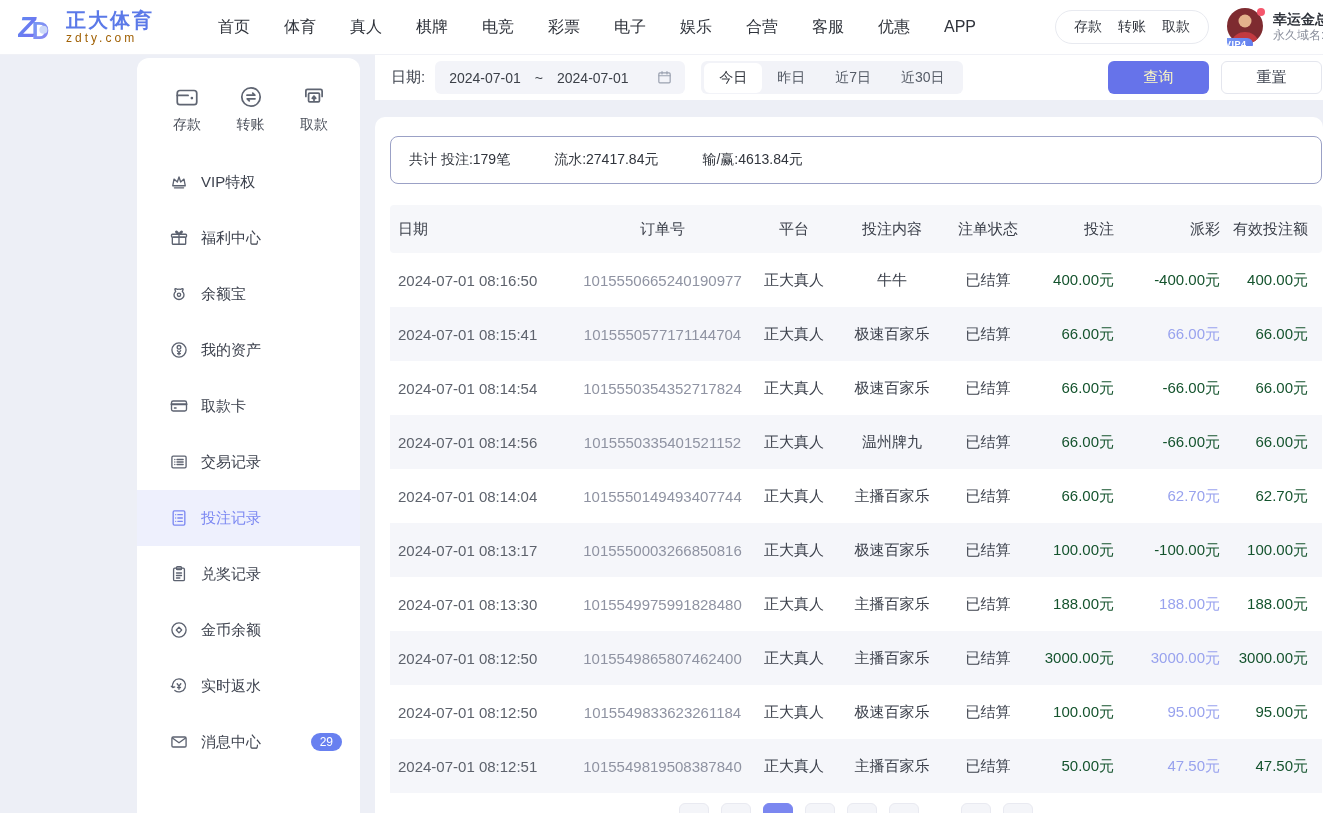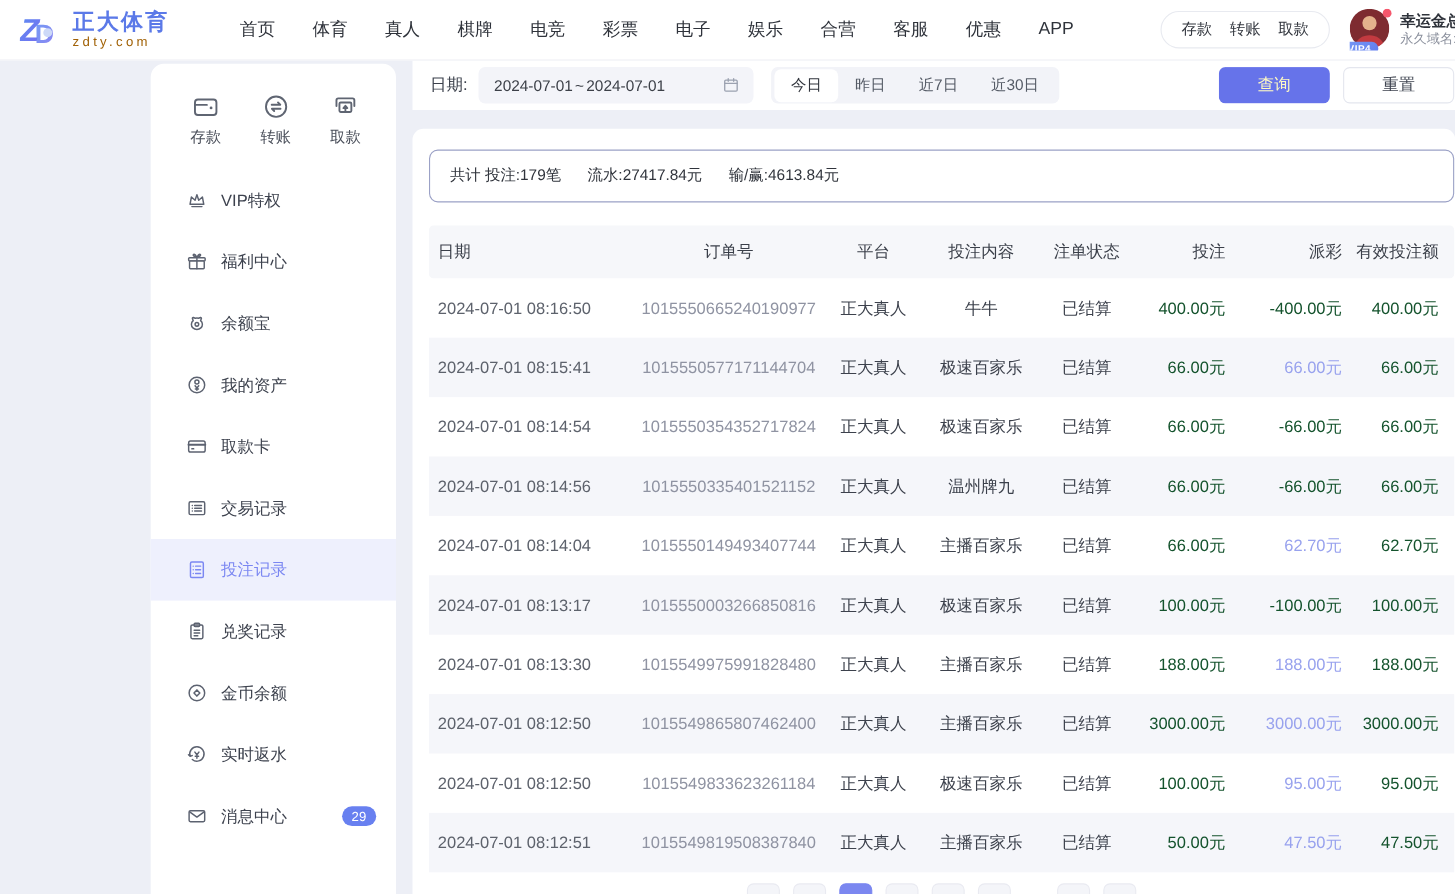--- a/index.html
+++ b/index.html
@@ -40,33 +40,33 @@
   .side-item .ic{width:20px;height:20px;color:#5c6270;flex:0 0 auto;}
   .side-item .lb{font-size:15px;}
   .side-item.active{background:#eef0fd;color:var(--active-side);}
   .side-item.active .ic{color:var(--active-side);}
   .side-item .badge{margin-left:auto;background:#6880f0;color:#fff;font-size:12px;border-radius:10px;padding:2px 9px;}
   .ic svg{width:100%;height:100%;display:block;}
 
   
   .filter-bar{position:absolute;left:375px;top:55px;width:948px;height:45px;background:#fff;display:flex;align-items:center;}
   .flabel{font-size:15px;color:#3c414c;margin-left:16px;}
-  .date-input{display:flex;align-items:center;gap:2px;background:#f3f4f9;border-radius:6px;height:33px;padding:0 12px 0 14px;margin-left:10px;width:250px;cursor:pointer;}
+  .date-input{display:flex;align-items:center;gap:14px;background:#f3f4f9;border-radius:6px;height:33px;padding:0 12px 0 14px;margin-left:10px;width:250px;cursor:pointer;}
   .date-input span{font-size:14px;color:#3c4048;}
   .date-input .cal{width:17px;height:17px;color:#9ba1b0;margin-left:auto;}
   .range-group{display:flex;align-items:center;background:#f2f3f8;border-radius:6px;height:33px;padding:0 3px;margin-left:16px;}
   .range-item{font-size:14px;color:#555b66;padding:6px 15px;border-radius:6px;cursor:pointer;white-space:nowrap;}
   .range-item.active{background:#fff;color:#30343c;}
   .btns{margin-left:auto;display:flex;gap:12px;margin-right:1px;}
   .btn{width:101px;height:33px;border-radius:6px;font-size:15px;display:flex;align-items:center;justify-content:center;cursor:pointer;border:1px solid transparent;}
   .btn.primary{background:var(--accent);color:#fef9c3;}
   .btn.plain{background:#fff;border-color:#e4e6ee;color:#3f4450;}
 
   .records-panel{position:absolute;left:375px;top:117px;width:948px;height:696px;background:#fff;border-radius:10px 10px 0 0;}
-  .summary-box{position:absolute;left:15px;top:19px;width:932px;height:48px;border:1px solid #9ba1c6;border-radius:8px;display:flex;align-items:center;gap:24px;padding:0 18px;}
+  .summary-box{position:absolute;left:15px;top:19px;width:932px;height:48px;border:1px solid #9ba1c6;border-radius:8px;display:flex;align-items:center;gap:44px;padding:0 18px;}
   .summary-box span{font-size:14px;color:#30343c;}
 
   .tbl{position:absolute;left:15px;top:88px;width:932px;}
   .trow{display:grid;grid-template-columns:185px 175px 88px 108px 84px 88px 106px 98px;align-items:center;}
   .thead{background:#f6f7fa;border-radius:4px;height:48px;font-size:15px;color:#3a3f49;}
   .tbody .trow{height:54px;font-size:15px;}
   .tbody .trow.alt{background:var(--row-alt);}
   .cell{padding:0 4px;white-space:nowrap;overflow:hidden;}
   .c0{text-align:left;padding-left:8px;color:#5d626c;}
   .c1{text-align:center;color:#8f93a2;}

